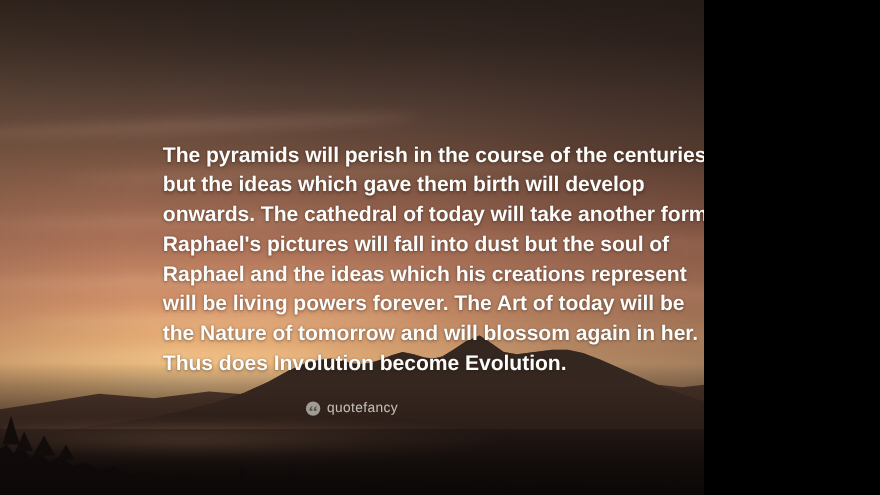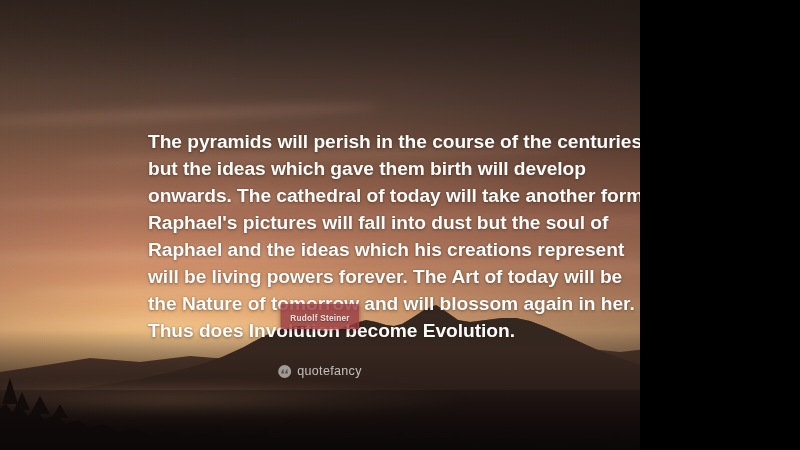--- a/index.html
+++ b/index.html
@@ -271,23 +271,20 @@
       </g>
     </svg>
 
     <div class="bottom-dark"></div>
   </div>
 
   <div id="quote-block">
     <div id="quote-text">The pyramids will perish in the course of the centuries but the ideas which gave them birth will develop onwards. The cathedral of today will take another form. Raphael's pictures will fall into dust but the soul of Raphael and the ideas which his creations represent will be living powers forever. The Art of today will be the Nature of tomorrow and will blossom again in her. Thus does Involution become Evolution.</div>
   </div>
 
-  <div id="author-badge">
-    <span id="author-name">Rudolf Steiner</span>
-  </div>
 
   <div id="watermark">
     <span id="wm-icon">
       <svg width="9" height="9" viewBox="0 0 10 10" aria-hidden="true">
         <path d="M1.3,6.6 C1.3,4.5 2.4,3.0 4.0,2.5 L4.3,3.3
                  C3.5,3.7 3.1,4.3 3.1,5.0 L4.2,5.0 L4.2,7.2 L1.3,7.2 Z" fill="#5d5b58"></path>
         <path d="M5.6,6.6 C5.6,4.5 6.7,3.0 8.3,2.5 L8.6,3.3
                  C7.8,3.7 7.4,4.3 7.4,5.0 L8.5,5.0 L8.5,7.2 L5.6,7.2 Z" fill="#5d5b58"></path>
       </svg>
     </span>

